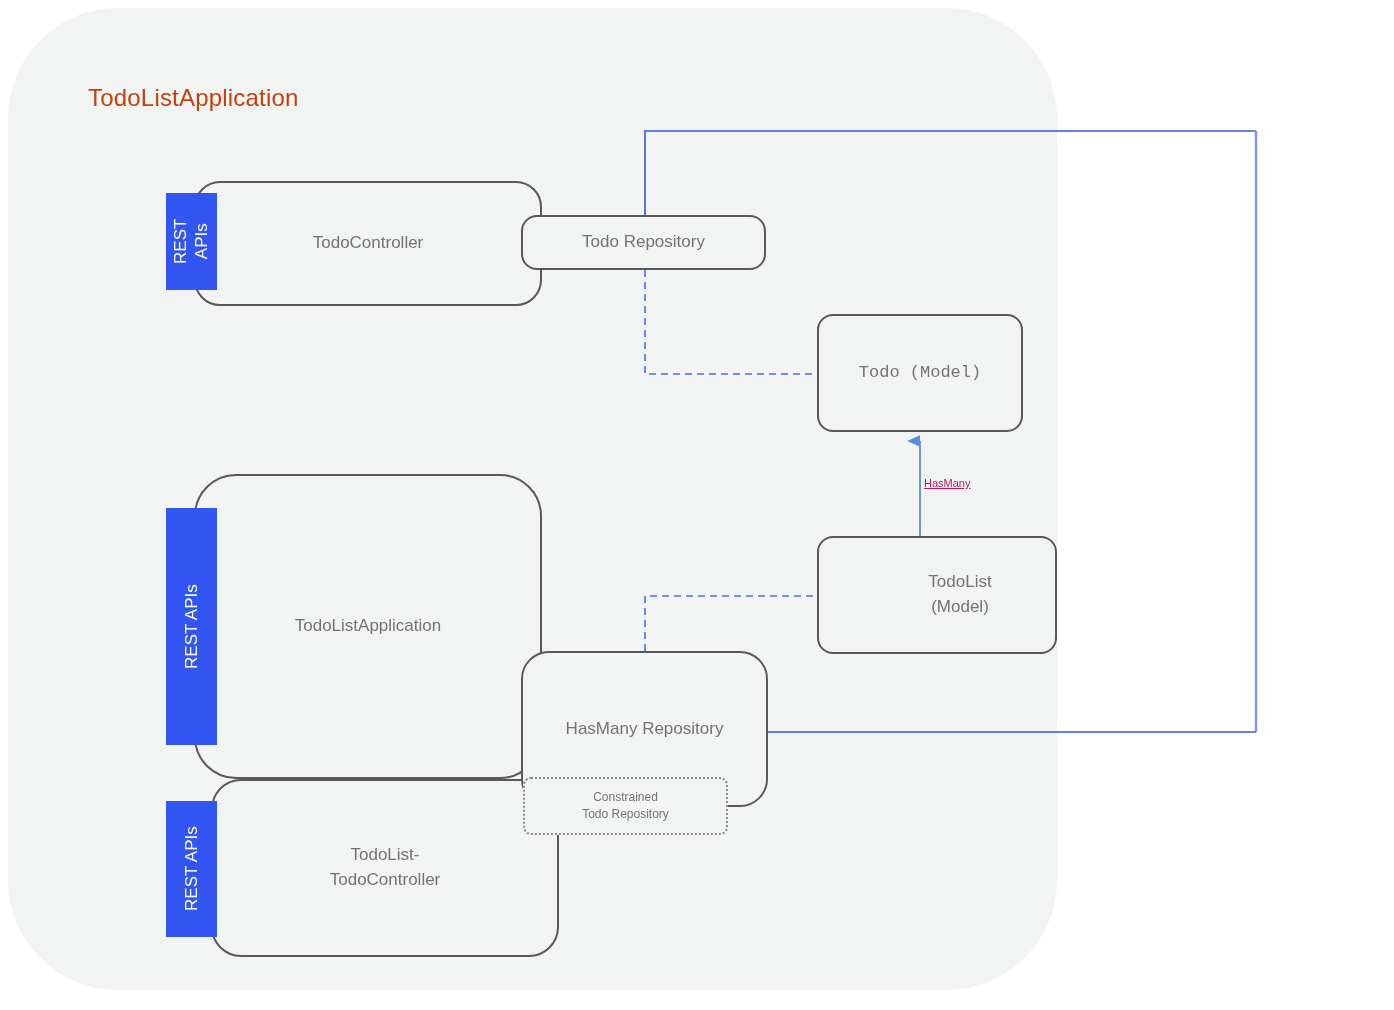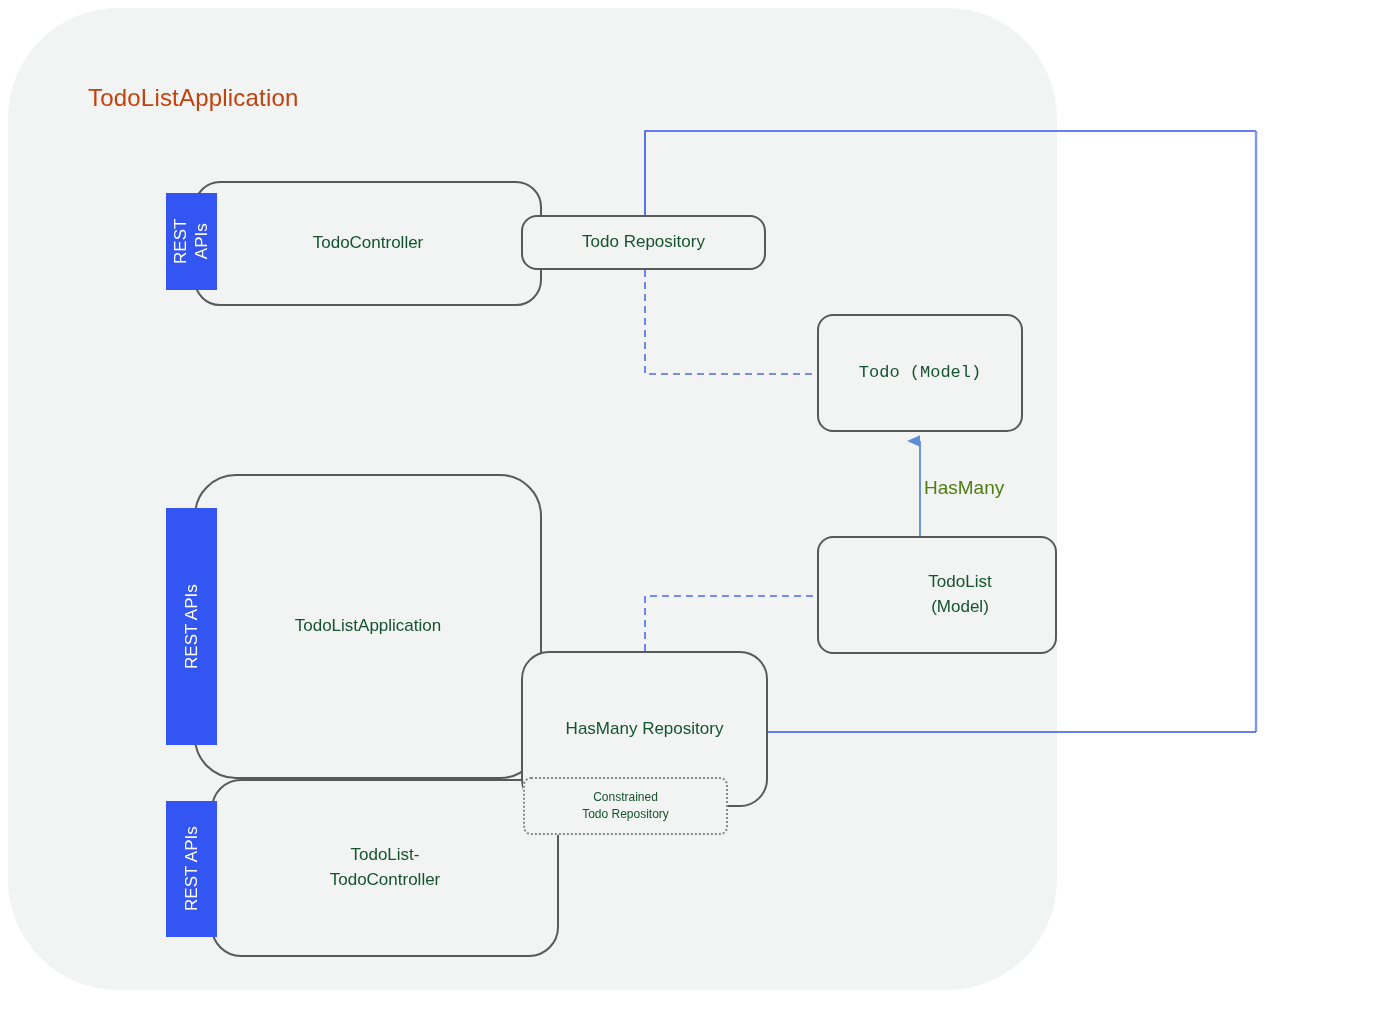--- a/index.html
+++ b/index.html
@@ -36,21 +36,21 @@
     letter-spacing: .2px;
     white-space: nowrap;
   }
 
   
   .node {
     position: absolute;
     box-sizing: border-box;
     border: 2px solid #595959;
     background: #f2f4f3;
-    color: #14532d;
+    color: #737373;
     font-size: 17px;
     display: flex;
     align-items: center;
     justify-content: center;
     text-align: center;
     line-height: 1.45;
     z-index: 6;
   }
   .node.white {
     background: #ffffff;
@@ -107,24 +107,25 @@
     left: 0;
     top: 0;
     width: 1394px;
     height: 1010px;
     z-index: 5;
     pointer-events: none;
   }
 
   .edge-label {
     position: absolute;
-    font-size: 19px;
-    color: #4d7c0f;
+    font-size: 11px;
+    color: #be185d;
     white-space: nowrap;
     z-index: 11;
+    text-decoration: underline;
   }
   #haslabel-hasmany { left:924px; top:477px; }
 </style>
 </head>
 <body>
 
 <div id="stage">
 
   <div class="app-container"></div>
 

